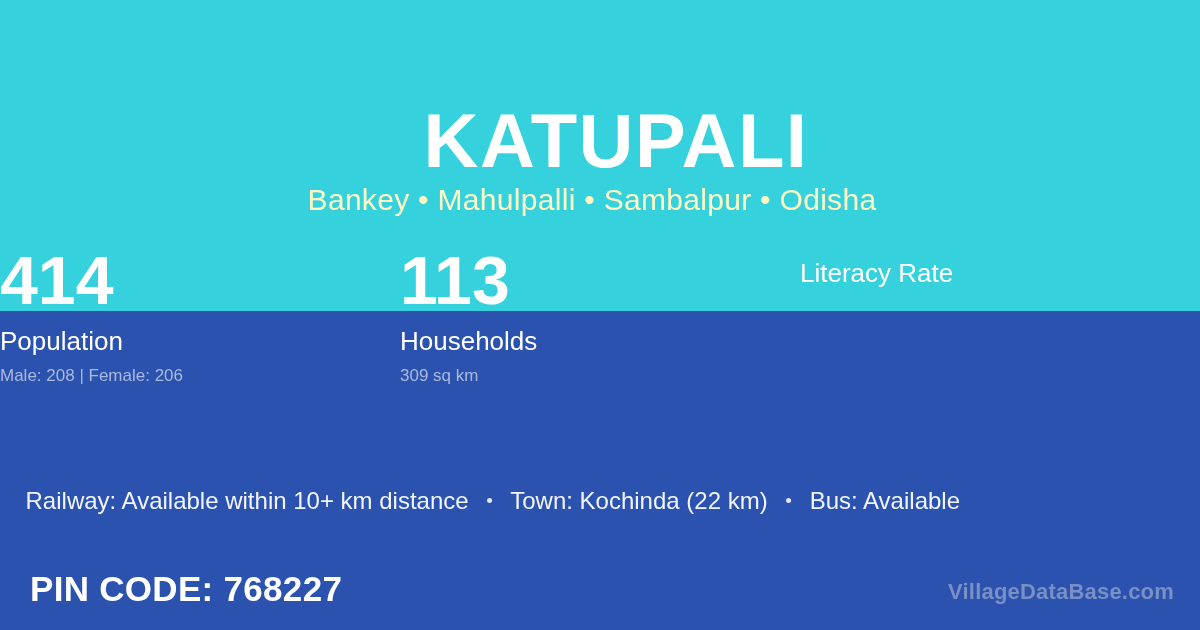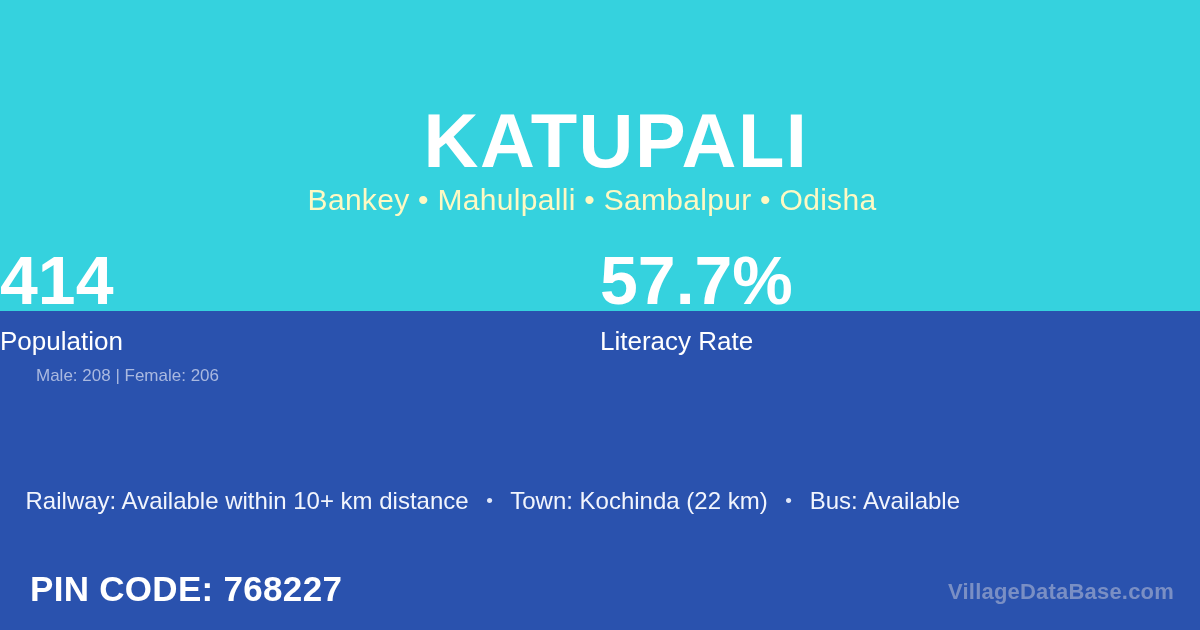--- a/index.html
+++ b/index.html
@@ -105,21 +105,20 @@
     color: #ffffff;
     white-space: nowrap;
   }
   .stat-detail {
     margin-top: 9px;
     font-size: 17px;
     font-weight: normal;
     line-height: 22px;
     color: #aab9e0;
     white-space: nowrap;
-    padding-left: 36px;
   }
 
   
   .facilities {
     position: absolute;
     left: 0;
     top: 486px;
     width: 960px;
     text-align: right;
     font-size: 24px;
@@ -182,23 +181,27 @@
   </div>
 
   <div class="stats">
 
     <div class="stat">
       <div class="stat-value">414</div>
       <div class="stat-label">Population</div>
       <div class="stat-detail">Male: 208 | Female: 206</div>
     </div>
 
-
     <div class="stat">
-      <div class="stat-value">57.7%</div>
+      <div class="stat-value">113</div>
+      <div class="stat-label">Households</div>
+      <div class="stat-detail">309 sq km</div>
+    </div>
+
+    <div class="stat">
       <div class="stat-label">Literacy Rate</div>
     </div>
 
   </div>
 
   <div class="facilities">
     <span>Railway: Available within 10+ km distance</span>
     <span class="sep">•</span>
     <span>Town: Kochinda (22 km)</span>
     <span class="sep">•</span>

